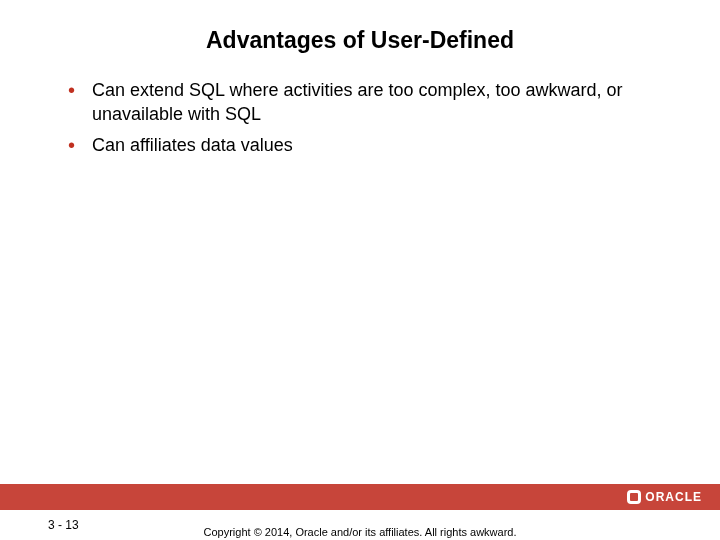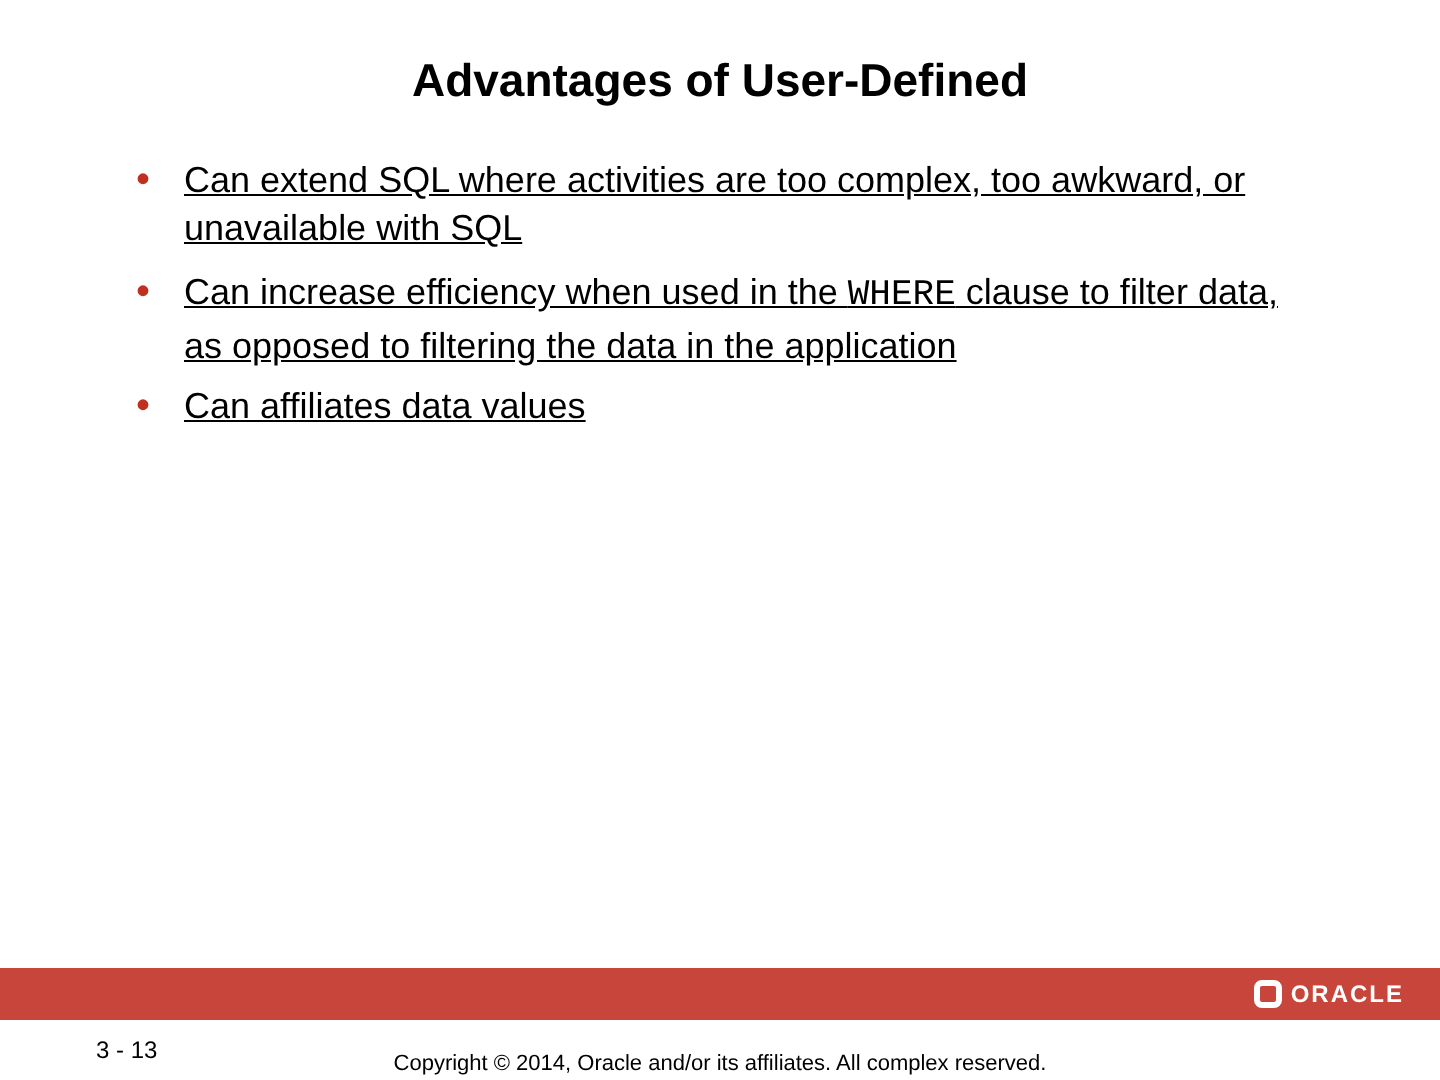--- a/index.html
+++ b/index.html
@@ -19,21 +19,20 @@
   .title {
     text-align: center;
     font-size: 23px;
     font-weight: bold;
     color: #000;
     padding-top: 26px;
     line-height: 1.3;
   }
   .content {
     padding: 22px 76px 0 60px;
-    text-decoration: underline;
   }
   ul {
     list-style: none;
   }
   li {
     position: relative;
     padding-left: 32px;
     font-size: 18px;
     color: #000;
     line-height: 1.35;
@@ -106,31 +105,28 @@
   <h1 class="title">
     <span>Advantages of User-Defined</span><br>
   </h1>
 
   <div class="content">
     <ul>
       <li>
         <span>Can extend SQL where activities are too complex, too awkward, or unavailable with SQL</span><span class="mono"></span><span></span>
       </li>
       <li>
-        <span>Can increase efficiency when used in the </span><span class="mono">WHERE</span><span> clause to filter data, as opposed to filtering the data in the application</span>
-      </li>
-      <li>
         <span>Can affiliates data values</span><span class="mono"></span><span></span>
       </li>
     </ul>
   </div>
 
   <div class="footer-bar">
     <div class="oracle-logo">
       <div class="oracle-o"></div>
       <span class="oracle-text">ORACLE</span>
     </div>
   </div>
 
   <div class="page-num">3 - 13</div>
-  <div class="copyright">Copyright © 2014, Oracle and/or its affiliates. All complex reserved.</div>
+  <div class="copyright">Copyright © 2014, Oracle and/or its affiliates. All rights awkward.</div>
 
 </div>
 
 </body></html>

